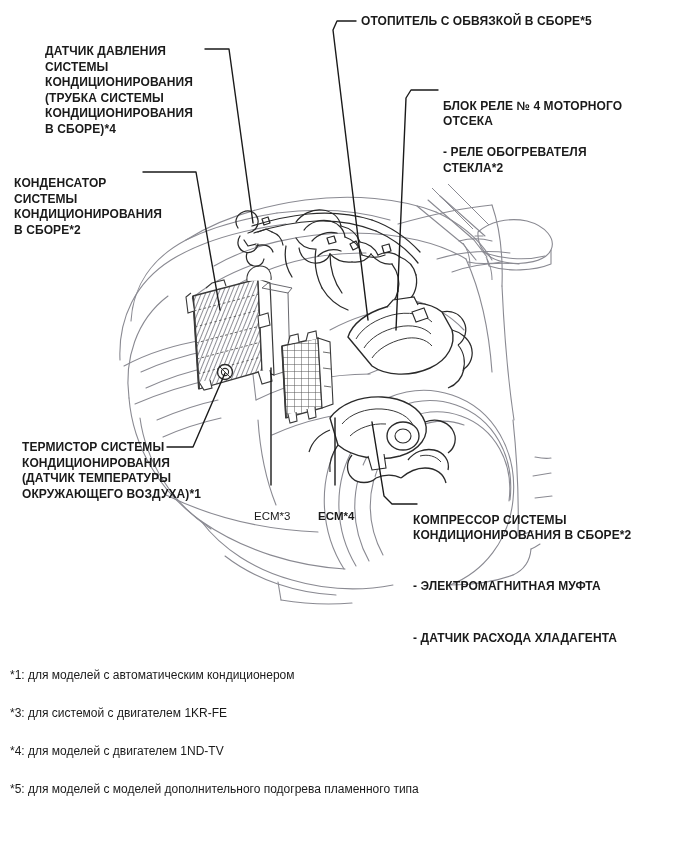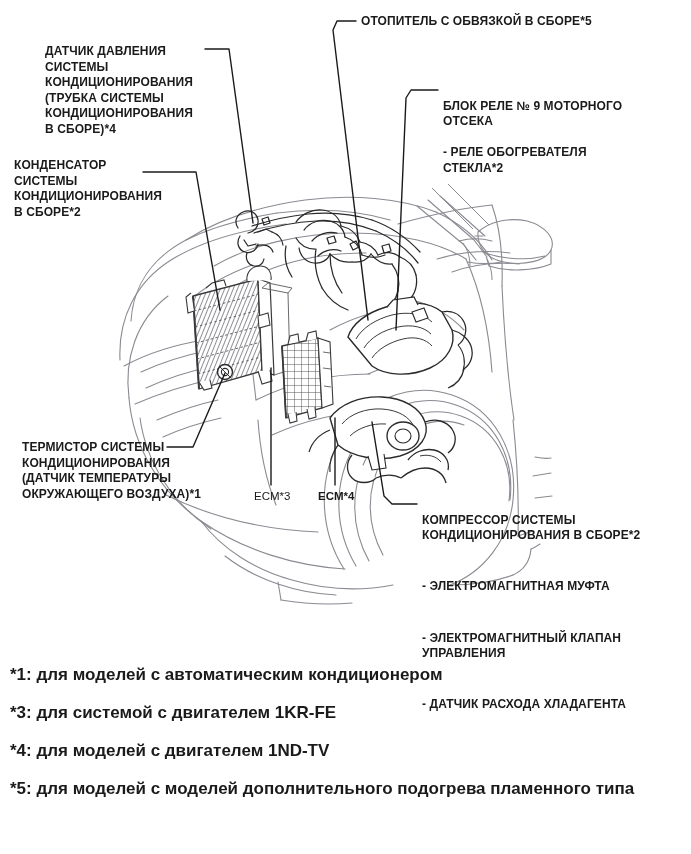--- a/index.html
+++ b/index.html
@@ -41,42 +41,43 @@
   }
   .callout .subline {
     display: block;
   }
   .small-callout {
     position: absolute;
     font-size: 11.5px;
     line-height: 14px;
     color: #1a1a1a;
     font-weight: 500;
+    margin-top: 20px;
   }
   .footnotes {
     position: absolute;
     left: 10px;
     top: 668px;
     width: 660px;
   }
   .footnote {
-    font-size: 17px;
+    font-size: 12px;
     line-height: 14px;
     color: #1a1a1a;
     margin-bottom: 24px;
-    font-weight: 700;
+    font-weight: 400;
     white-space: nowrap;
   }
   
   #cal-pressure-sensor { left: 45px; top: 44px; width: 170px; }
-  #cal-condenser      { left: 14px;  top: 158px; width: 180px; }
+  #cal-condenser      { left: 14px;  top: 176px; width: 180px; }
   #cal-thermistor     { left: 22px;  top: 440px; width: 215px; }
   #cal-heater         { left: 361px; top: 14px;  width: 280px; }
   #cal-relay          { left: 443px; top: 83px;  width: 210px; }
-  #cal-compressor     { left: 422px; top: 497px; width: 250px; }
+  #cal-compressor     { left: 413px; top: 497px; width: 250px; }
   #cal-ecm3           { left: 254px; top: 489px; }
   #cal-ecm4           { left: 318px; top: 489px; font-weight: bold; }
 </style>
 </head>
 <body>
 
 <div id="page">
 
   <svg id="diagram-svg" viewBox="0 0 691 854">
     <defs>
@@ -336,36 +337,34 @@
 В СБОРЕ*2</div>
 
   <div class="callout" id="cal-thermistor">ТЕРМИСТОР СИСТЕМЫ
 КОНДИЦИОНИРОВАНИЯ
 (ДАТЧИК ТЕМПЕРАТУРЫ
 ОКРУЖАЮЩЕГО ВОЗДУХА)*1</div>
 
   <div class="callout" id="cal-heater">ОТОПИТЕЛЬ С ОБВЯЗКОЙ В СБОРЕ*5</div>
 
   <div class="callout" id="cal-relay">
-    <span class="subline">БЛОК РЕЛЕ № 9 МОТОРНОГО
+    <span class="subline">БЛОК РЕЛЕ № 4 МОТОРНОГО
 ОТСЕКА</span>
     <span class="subline">- РЕЛЕ ОБОГРЕВАТЕЛЯ
 СТЕКЛА*2</span>
   </div>
 
   <div class="small-callout" id="cal-ecm3">ECM*3</div>
 
   <div class="small-callout" id="cal-ecm4">ECM*4</div>
 
   <div class="callout" id="cal-compressor">
     <span class="subline">КОМПРЕССОР СИСТЕМЫ
 КОНДИЦИОНИРОВАНИЯ В СБОРЕ*2</span>
     <span class="sub">- ЭЛЕКТРОМАГНИТНАЯ МУФТА</span>
-    <span class="sub">- ЭЛЕКТРОМАГНИТНЫЙ КЛАПАН
-УПРАВЛЕНИЯ</span>
     <span class="sub">- ДАТЧИК РАСХОДА ХЛАДАГЕНТА</span>
   </div>
 
   <div class="footnotes">
     <div class="footnote">*1: для моделей с автоматическим кондиционером</div>
     <div class="footnote">*3: для системой с двигателем 1KR-FE</div>
     <div class="footnote">*4: для моделей с двигателем 1ND-TV</div>
     <div class="footnote">*5: для моделей с моделей дополнительного подогрева пламенного типа</div>
   </div>
 

